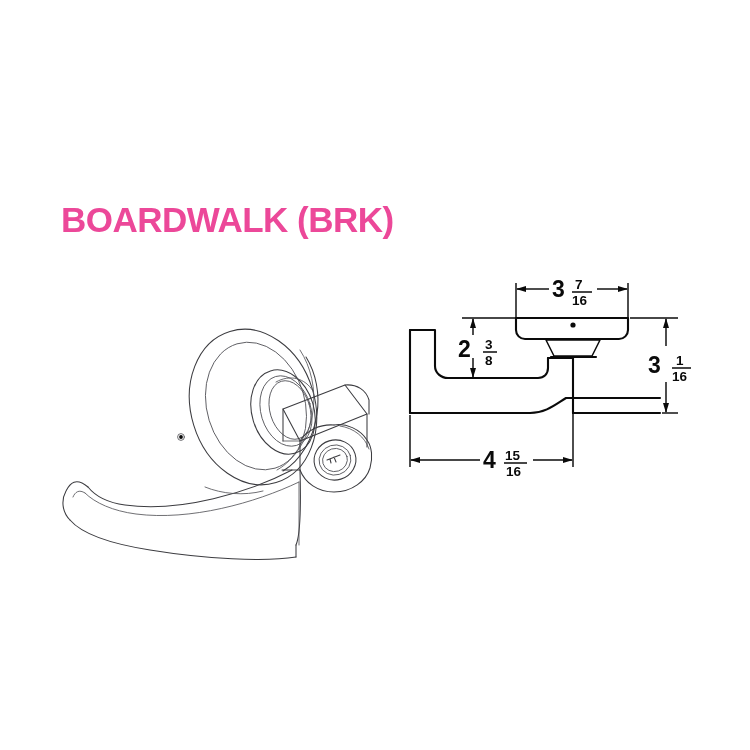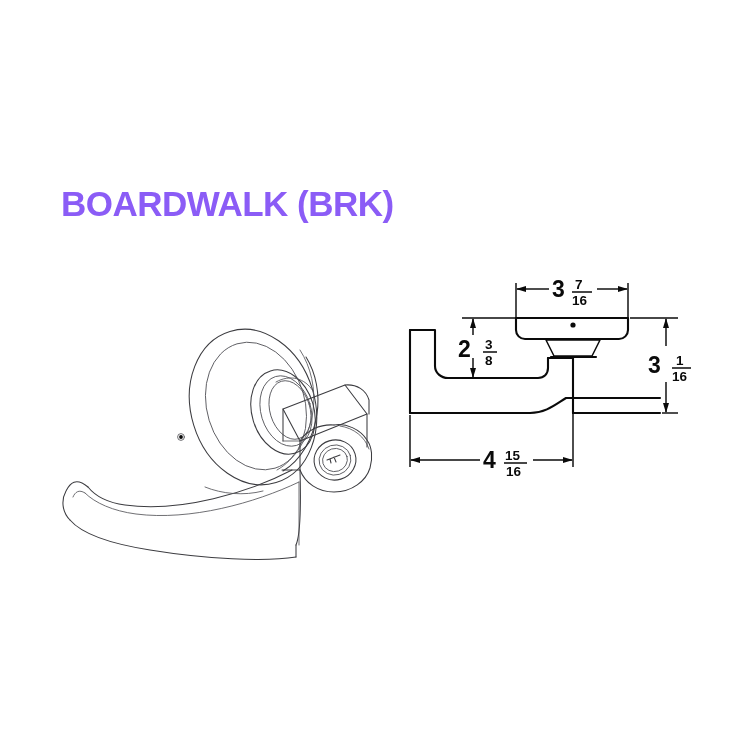--- a/index.html
+++ b/index.html
@@ -17,27 +17,27 @@
   #page {
     position: absolute;
     left: 0; top: 0;
     width: 750px;
     height: 750px;
     background: #ffffff;
   }
   #product-title {
     position: absolute;
     left: 61px;
-    top: 186px;
+    top: 202px;
     font-family: "Liberation Sans", sans-serif;
     font-weight: 700;
     font-size: 35px;
     letter-spacing: -0.5px;
     line-height: 1;
-    color: #8b5cf6;
+    color: #ec4899;
     white-space: nowrap;
   }
   #drawing-canvas {
     position: absolute;
     left: 0;
     top: 0;
     width: 750px;
     height: 750px;
   }
   .iso-stroke {

